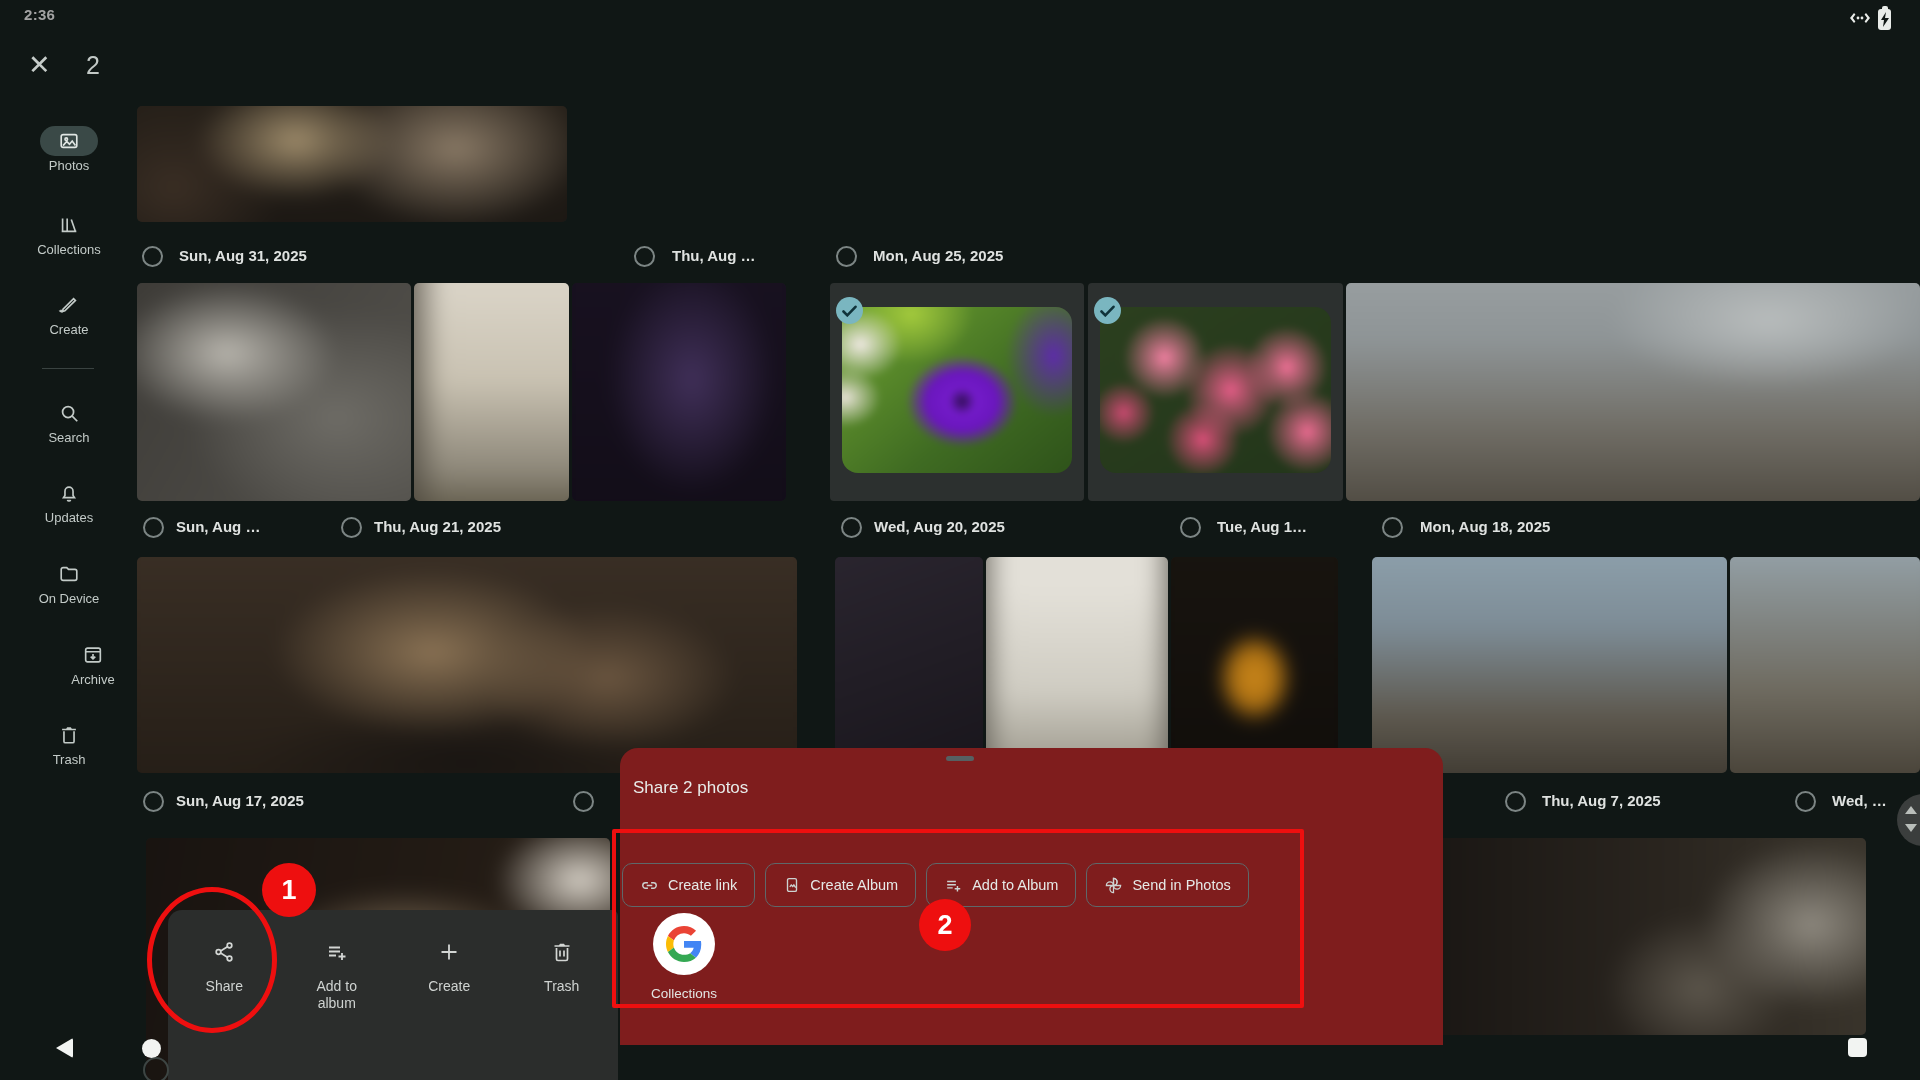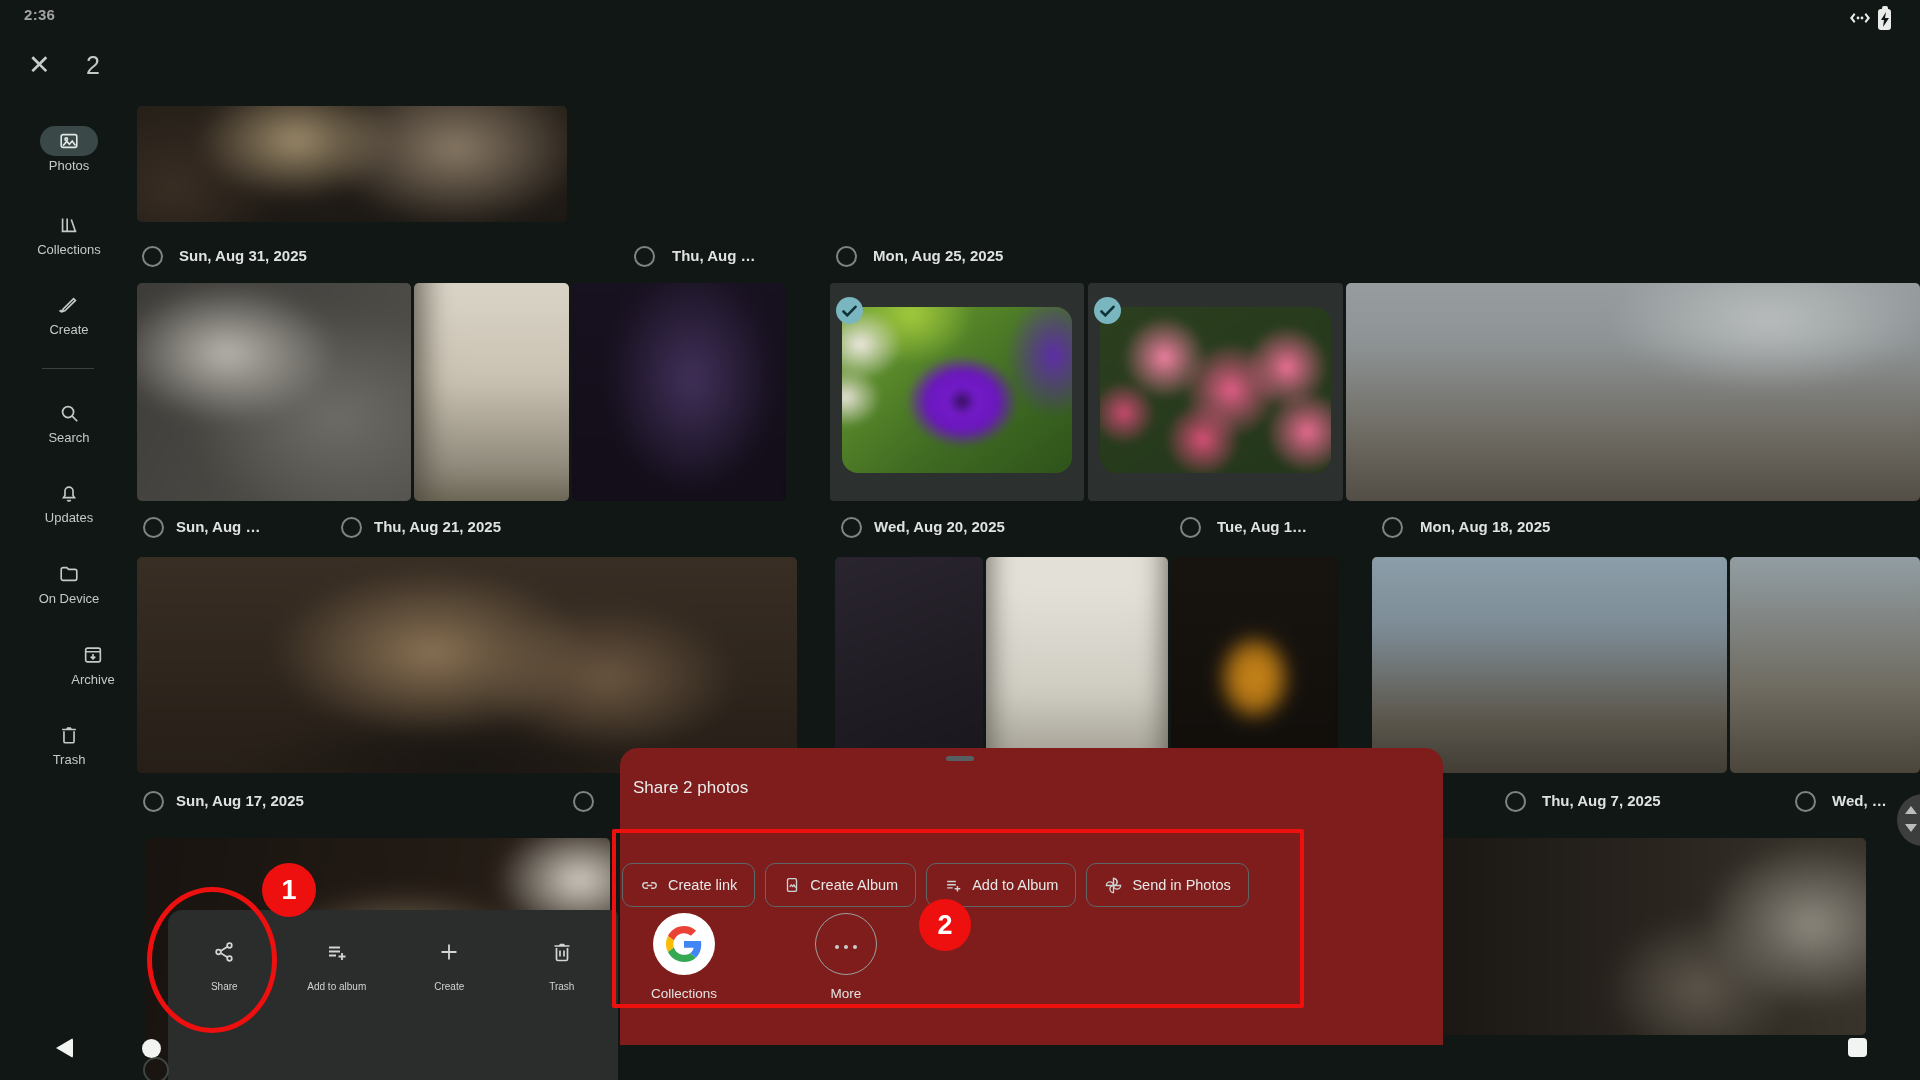--- a/index.html
+++ b/index.html
@@ -26,21 +26,21 @@
   .datecircle{position:absolute;width:21px;height:21px;border:2px solid #7c8584;border-radius:50%;box-sizing:border-box;}
   .datelabel{position:absolute;color:#dfe2e0;font-size:15px;font-weight:700;white-space:nowrap;}
   .selcell{position:absolute;background:#2c302f;border-radius:4px;}
   .selphoto{position:absolute;left:12px;right:12px;top:24px;bottom:28px;border-radius:16px;overflow:hidden;}
   .selphoto .bl{position:absolute;inset:-12px;filter:blur(3px);}
   .check{position:absolute;left:6px;top:14px;width:27px;height:27px;border-radius:50%;background:#7ab6c0;display:flex;align-items:center;justify-content:center;z-index:3;}
   
   #actionpanel{left:168px;top:910px;width:450px;height:170px;background:#2b2d2c;border-radius:14px 6px 0 0;display:flex;}
   .actbtn{flex:1;display:flex;flex-direction:column;align-items:center;padding-top:30px;color:#d3d6d4;}
   .actbtn .ic{height:26px;}
-  .actbtn .lbl{margin-top:12px;font-size:10px;color:#cfd3d1;text-align:center;width:76px;line-height:17px;}
+  .actbtn .lbl{margin-top:12px;font-size:14px;color:#cfd3d1;text-align:center;width:76px;line-height:17px;}
   
   #sheet{left:620px;top:738px;width:823px;height:297px;background:#7f1d1d;border-radius:18px 18px 0 0;margin-top:10px;}
   #handle{left:326px;top:8px;width:28px;height:5px;border-radius:3px;background:#566062;}
   #sheettitle{left:13px;top:30px;font-size:17px;font-weight:500;color:#e8ebe9;}
   #chips{left:2px;top:115px;display:flex;gap:10px;}
   .chip{display:inline-flex;align-items:center;gap:9px;height:44px;padding:0 17px;border:1px solid #5e686a;border-radius:10px;color:#e6e9e7;font-size:14.5px;box-sizing:border-box;white-space:nowrap;}
   .apps{top:165px;left:3px;display:flex;gap:40px;}
   .app{width:122px;display:flex;flex-direction:column;align-items:center;}
   .appcircle{width:62px;height:62px;border-radius:50%;display:flex;align-items:center;justify-content:center;}
   .app .lbl{margin-top:11px;font-size:13.5px;color:#e2e5e3;}
@@ -349,26 +349,20 @@
         <div class="appcircle" id="gcircle">
           <svg width="36" height="36" viewBox="0 0 48 48">
               <path fill="#EA4335" d="M24 9.5c3.54 0 6.71 1.22 9.21 3.6l6.85-6.85C35.9 2.38 30.47 0 24 0 14.62 0 6.51 5.38 2.56 13.22l7.98 6.19C12.43 13.72 17.74 9.5 24 9.5z"></path>
               <path fill="#4285F4" d="M46.98 24.55c0-1.57-.15-3.09-.38-4.55H24v9.02h12.94c-.58 2.96-2.26 5.48-4.78 7.18l7.73 6c4.51-4.18 7.09-10.36 7.09-17.65z"></path>
               <path fill="#FBBC05" d="M10.53 28.59c-.48-1.45-.76-2.99-.76-4.59s.27-3.14.76-4.59l-7.98-6.19C.92 16.46 0 20.12 0 24c0 3.88.92 7.54 2.56 10.78l7.97-6.19z"></path>
               <path fill="#34A853" d="M24 48c6.48 0 11.93-2.13 15.89-5.81l-7.73-6c-2.15 1.45-4.92 2.3-8.16 2.3-6.26 0-11.57-4.22-13.47-9.91l-7.98 6.19C6.51 42.62 14.62 48 24 48z"></path>
             </svg>
         </div>
         <span class="lbl">Collections</span>
       </div>
-      <div class="app">
-        <div class="appcircle" id="morecircle">
-          <span class="dots"><span></span><span></span><span></span></span>
-        </div>
-        <span class="lbl">More</span>
-      </div>
     </div>
   </div>
 
   <div class="abs" id="redrect"></div>
   <div class="abs" id="redcircle"></div>
   <div class="abs badge" id="badge1">1</div>
   <div class="abs badge" id="badge2">2</div>
 
   <div class="abs" id="faintring"></div>
   <div class="abs" id="navback"></div>

